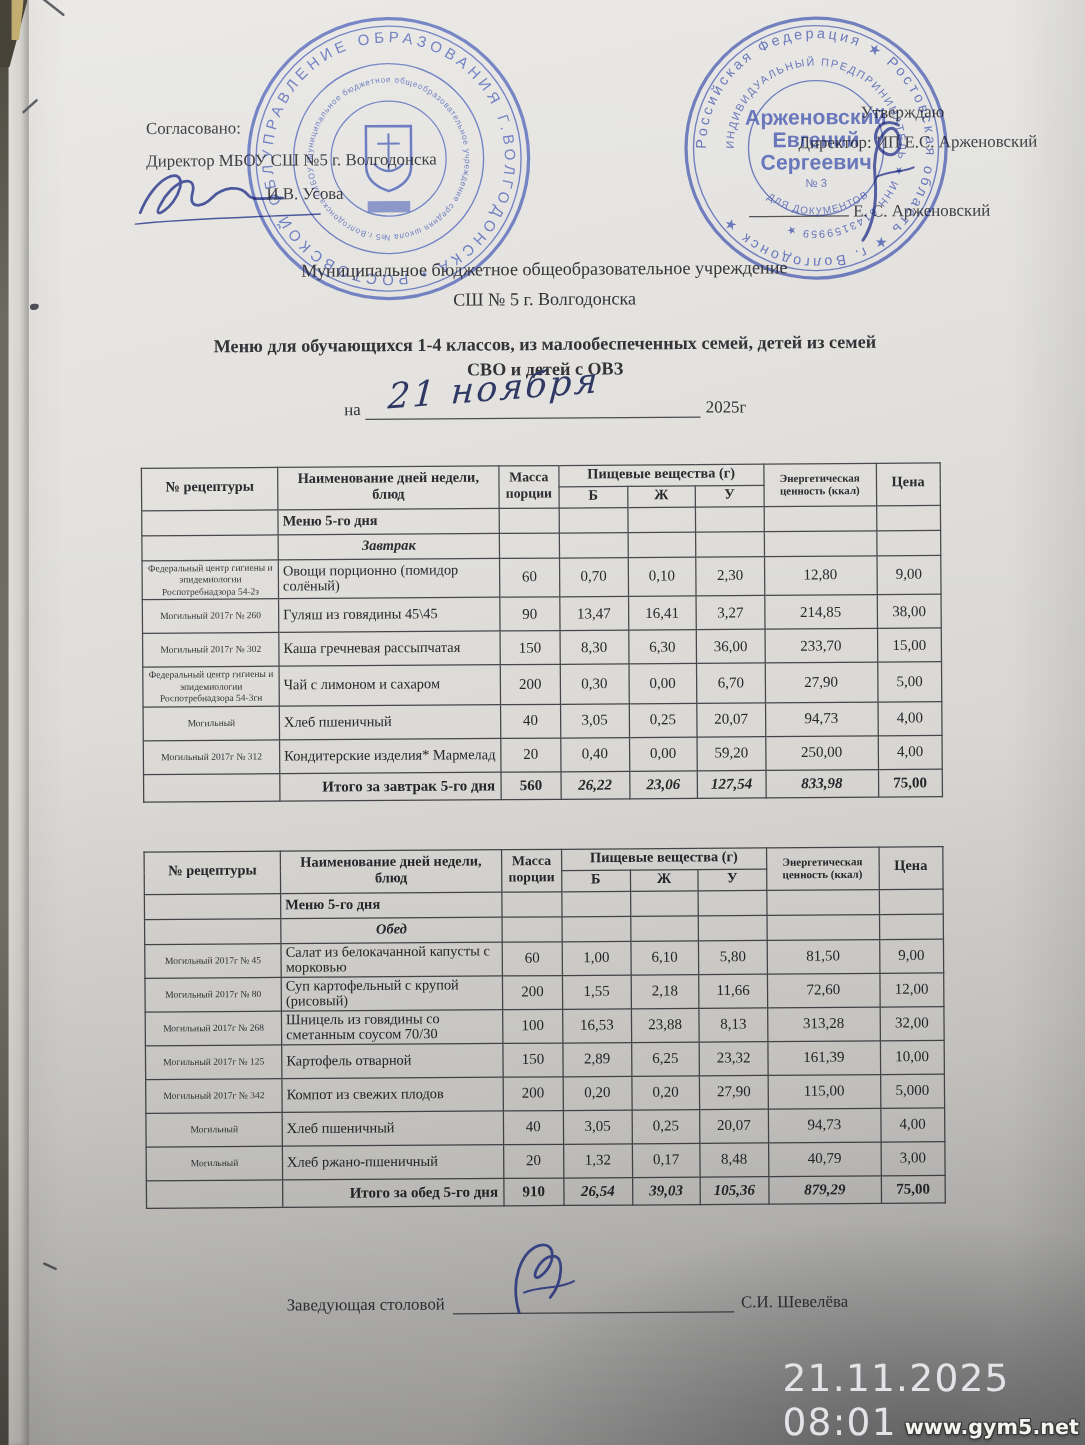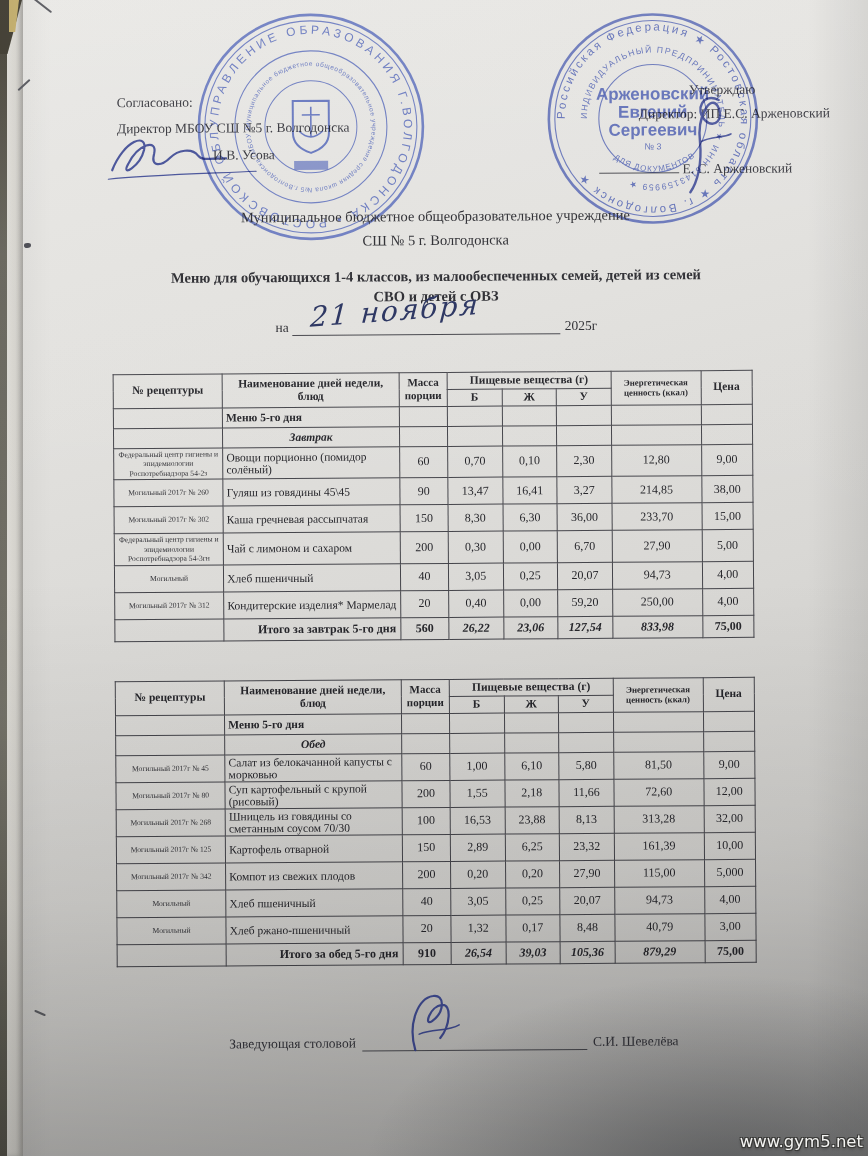--- a/index.html
+++ b/index.html
@@ -73,21 +73,21 @@
   .row-total .col-mass,.row-total .col-price{font-style:normal;}
 
   
   .footer-row{position:absolute;top:1034px;left:222px;display:flex;align-items:flex-end;font-size:13.5px;color:#35353c;}
   .footer-blank{width:225px;border-bottom:1.3px solid #4a4a50;height:16px;margin:0 6px;}
 
   
   .timestamp{position:absolute;left:626px;top:1086px;font-family:"DejaVu Sans",sans-serif;
     font-size:30px;color:rgba(233,234,237,.95);letter-spacing:1px;}
   .watermark{position:absolute;right:5px;bottom:5px;font-family:"DejaVu Sans",sans-serif;
-    font-size:16.5px;font-weight:normal;color:#f4f4f2;
+    font-size:16.5px;font-weight:bold;color:#f4f4f2;
     text-shadow:-1px -1px 0 #3a3a38,1px -1px 0 #3a3a38,-1px 1px 0 #3a3a38,1px 1px 0 #3a3a38,0 2px 3px rgba(0,0,0,.45);}
   .stamp text{font-family:"Liberation Sans","DejaVu Sans",sans-serif;}
 </style>
 </head>
 <body>
 
 <div class="photo">
   <div class="edge-dark"></div>
   <div class="edge-paper"></div>
   <div class="corner-dark"></div>
@@ -448,14 +448,15 @@
     <svg class="sig-svg" style="left:392px;top:992px;" width="76" height="62" viewBox="0 0 76 62">
       <g fill="none" stroke="#323f8f" stroke-width="2.2" stroke-linecap="round" opacity="0.9">
         <path d="M16,58 C8,30 20,6 34,4 C46,2 46,20 33,29 C24,35 31,14 43,13 C53,12 51,34 41,46"></path>
         <path d="M20,42 C34,36 48,40 60,33" stroke-width="1.6"></path>
       </g>
     </svg>
 
   </div>
 
   <div class="shade"></div>
+  <div class="timestamp">21.11.2025 08:01</div>
   <div class="watermark">www.gym5.net</div>
 </div>
 
 </body></html>

